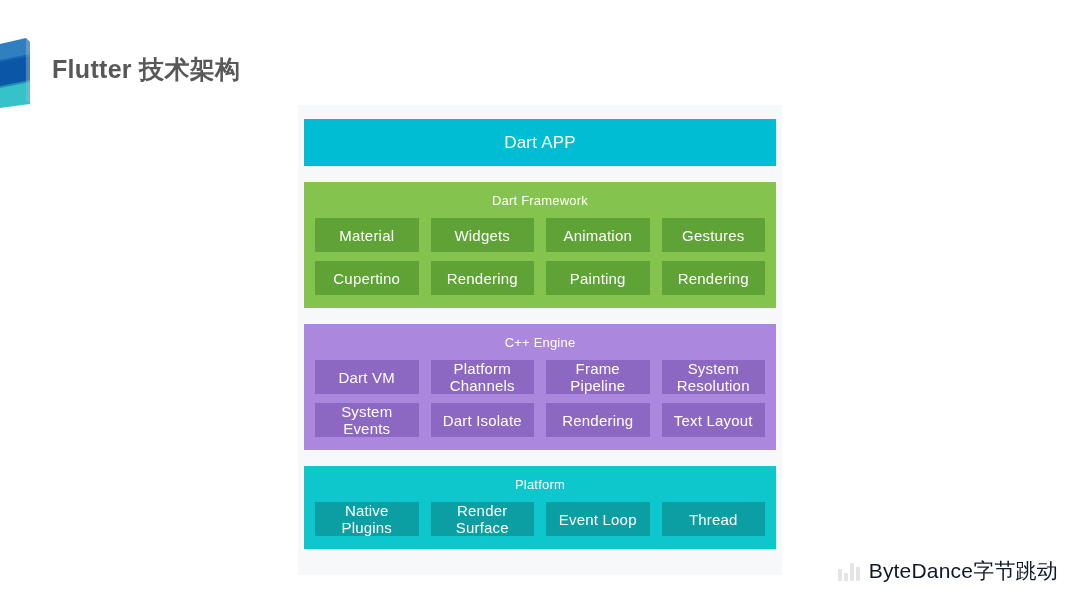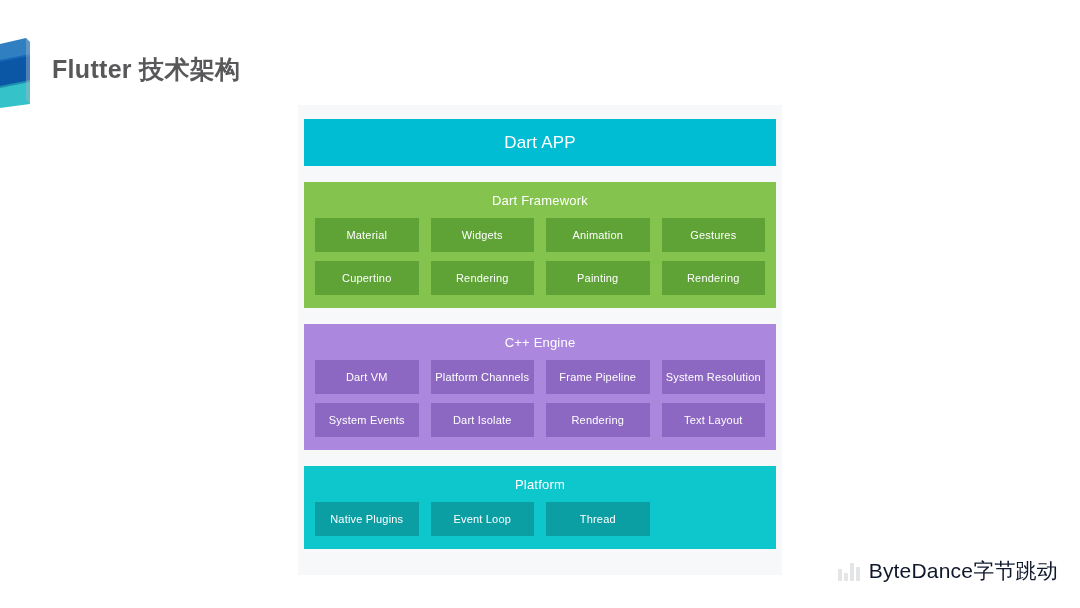--- a/index.html
+++ b/index.html
@@ -61,22 +61,23 @@
 
   .grid{
     display:grid;
     grid-template-columns:repeat(4,1fr);
     gap:9px 12px;
   }
   .cell{
     height:34px;
     display:flex;align-items:center;justify-content:center;
     color:#ffffff;
-    font-size:11px;
+    font-size:15px;
     letter-spacing:.2px;
+    text-align:center;
     box-sizing:border-box;
     padding:0 4px;
   }
 
   
   .layer-framework{background:#84c44e;}
   .layer-framework .cell{background:#5fa336;}
 
   
   .layer-engine{background:#ab87de;}
@@ -149,20 +150,21 @@
       <div class="cell">Dart Isolate</div>
       <div class="cell">Rendering</div>
       <div class="cell">Text Layout</div>
     </div>
   </div>
 
   <div class="layer layer-stack layer-platform">
     <div class="layer-title">Platform</div>
     <div class="grid">
       <div class="cell">Native Plugins</div>
+      <div class="cell">Render Surface</div>
       <div class="cell">Event Loop</div>
       <div class="cell">Thread</div>
     </div>
   </div>
 
 </div>
 
 <div class="watermark">
   <span class="wm-icon">
     <i></i>

